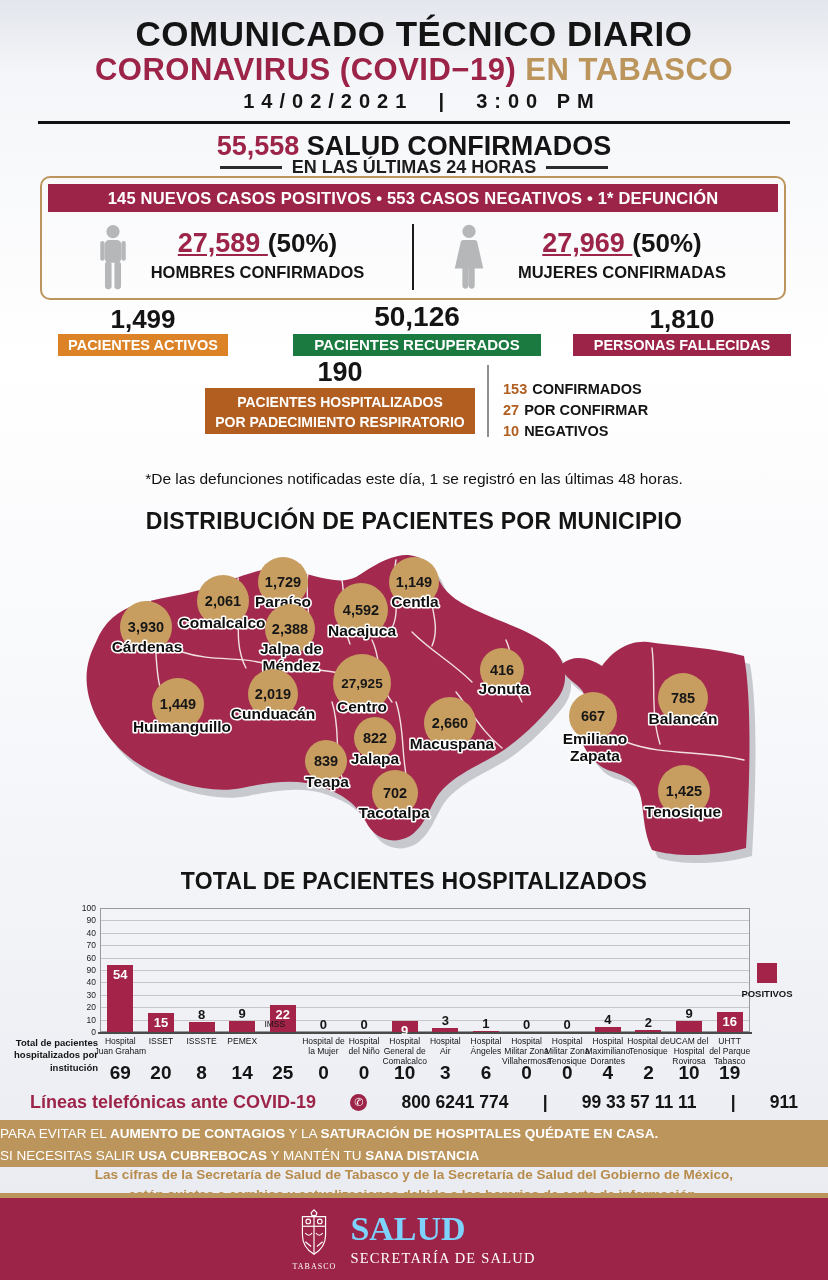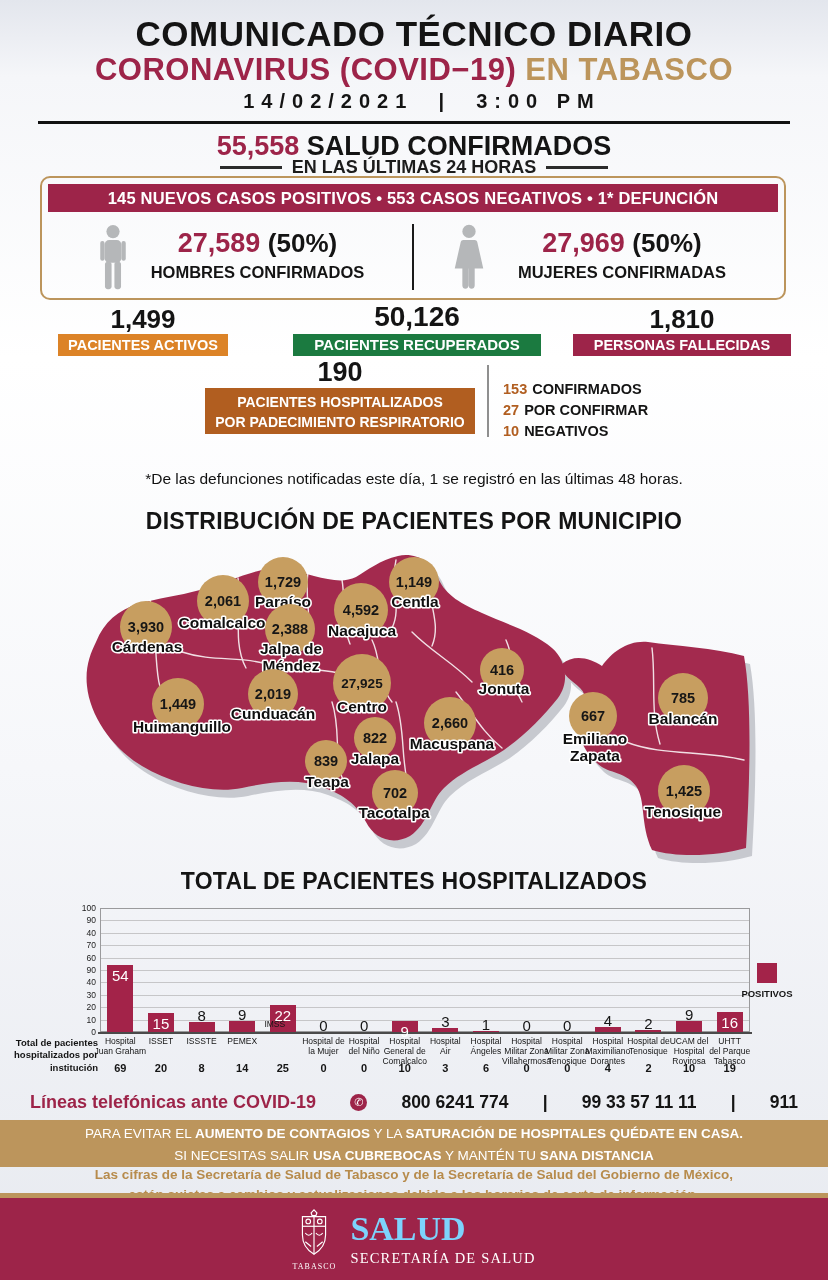--- a/index.html
+++ b/index.html
@@ -13,53 +13,53 @@
   .red{color:#9d2449;} .gold{color:#bc955c;}
   .date{width:100%;font-size:20px;font-weight:800;color:#141414;letter-spacing:7px;white-space:pre;}
   .rule{left:38px;top:121px;width:752px;height:3px;background:#111;}
   .conf{width:100%;font-size:27px;font-weight:800;color:#141414;}
   .goldbox{left:40px;top:176px;width:746px;height:124px;border:2.5px solid #bc955c;border-radius:10px;box-sizing:border-box;}
   .boxlabel{left:0;top:157px;width:100%;display:flex;align-items:center;justify-content:center;gap:10px;
             font-size:18px;font-weight:700;color:#1c1c1c;}
   .boxlabel .dash{width:62px;height:3px;background:#2b2b2b;}
   .banner-red{left:48px;top:184px;width:730px;height:28px;background:#9d2449;color:#fff;
               font-size:16.5px;font-weight:800;line-height:28px;text-align:center;letter-spacing:.2px;}
-  .gnum{font-size:27px;font-weight:800;}
+  .gnum{font-size:27px;font-weight:800;text-decoration:underline;}
   .gpct{font-size:26px;font-weight:700;color:#141414;}
   .glabel{font-size:16.5px;font-weight:700;color:#141414;}
   .vdiv1{left:412px;top:224px;width:2px;height:66px;background:#1a1a1a;}
   .statnum{font-size:26px;font-weight:800;color:#141414;}
   .statbanner{height:22px;color:#fff;font-size:14.5px;font-weight:800;line-height:22px;text-align:center;}
   .hospnum{font-size:27px;font-weight:800;color:#141414;}
   .hospbanner{background:#b15e20;color:#fff;font-size:14px;font-weight:800;line-height:1.4;padding-top:5px;box-sizing:border-box;}
   .vdiv2{left:487px;top:365px;width:2px;height:72px;background:#8f8f8f;}
   .bditem{font-size:14.5px;font-weight:800;color:#141414;}
   .bditem .n{color:#b15e20;margin-right:5px;}
   .note{width:100%;font-size:15.5px;font-weight:500;color:#111;}
   .sectitle{width:100%;font-size:23px;font-weight:800;color:#141414;letter-spacing:.3px;}
   .mapnum{font-family:"Liberation Sans",sans-serif;font-weight:800;fill:#161616;}
   .mapname{font-family:"Liberation Sans",sans-serif;font-weight:800;font-size:15.5px;fill:#0f0f0f;
            stroke:#ffffff;stroke-width:3.2px;paint-order:stroke;stroke-linejoin:round;}
   .gridline{background:#c6c6c8;height:1px;}
   .ytick{font-size:8.5px;color:#222;text-align:right;}
   .plotborder{border:1px solid #9a9a9c;box-sizing:border-box;background:rgba(255,255,255,.75);}
   .xaxis{height:2px;background:#4a4a4a;}
   .bar{background:#a32349;}
-  .barlabel{font-size:15px;font-weight:400;text-align:center;}
+  .barlabel{font-size:13px;font-weight:700;text-align:center;}
   .hosplabel{font-size:8.5px;font-weight:500;color:#141414;text-align:center;line-height:1.2;}
-  .totnum{font-size:11px;font-weight:800;color:#141414;text-align:center;}
+  .totnum{font-size:19px;font-weight:800;color:#141414;text-align:center;}
   .sidelabel{font-size:9.5px;font-weight:700;color:#141414;text-align:right;line-height:1.3;}
   .legend-sq{width:20px;height:20px;background:#a32349;}
   .legend-tx{font-size:9.5px;font-weight:800;color:#141414;text-align:center;}
   .phones{left:30px;top:1092px;width:768px;display:flex;align-items:center;justify-content:space-between;}
   .phlabel{color:#9d2449;font-size:18px;font-weight:800;}
   .phicon{width:17px;height:17px;border-radius:50%;background:#9d2449;color:#fff;font-size:11px;line-height:17px;text-align:center;}
   .phnum{color:#141414;font-size:17.5px;font-weight:800;}
   .phsep{color:#141414;font-size:17.5px;font-weight:700;}
-  .tanbanner{left:0;top:1120px;width:828px;height:47px;background:#bc955c;color:#fff;text-align:center;
+  .tanbanner{left:0;top:1120px;width:828px;height:47px;background:#bc955c;color:#fff;
              font-size:13.5px;font-weight:400;line-height:1.6;padding-top:3px;box-sizing:border-box;}
   .tanbanner b, .tanbanner .b{font-weight:800;}
   .disc{width:100%;font-size:13.5px;font-weight:800;color:#b78b4c;line-height:1.5;}
   .goldstrip{left:0;top:1193px;width:828px;height:5px;background:#bc955c;}
   .footer{left:0;top:1198px;width:828px;height:82px;background:#9d2449;display:flex;align-items:center;justify-content:center;gap:14px;}
   .crestwrap{display:flex;flex-direction:column;align-items:center;color:#fff;}
   .creststate{font-family:"Liberation Serif",serif;font-size:8px;letter-spacing:1px;margin-top:1px;}
   .brand{font-family:"Liberation Serif",serif;color:#7dd3fc;font-weight:700;font-size:34px;line-height:1;}
   .brandsub{font-family:"Liberation Serif",serif;color:#fff;font-size:14.5px;letter-spacing:1.2px;margin-top:4px;}
   .personicon{fill:#b5b7b9;}

